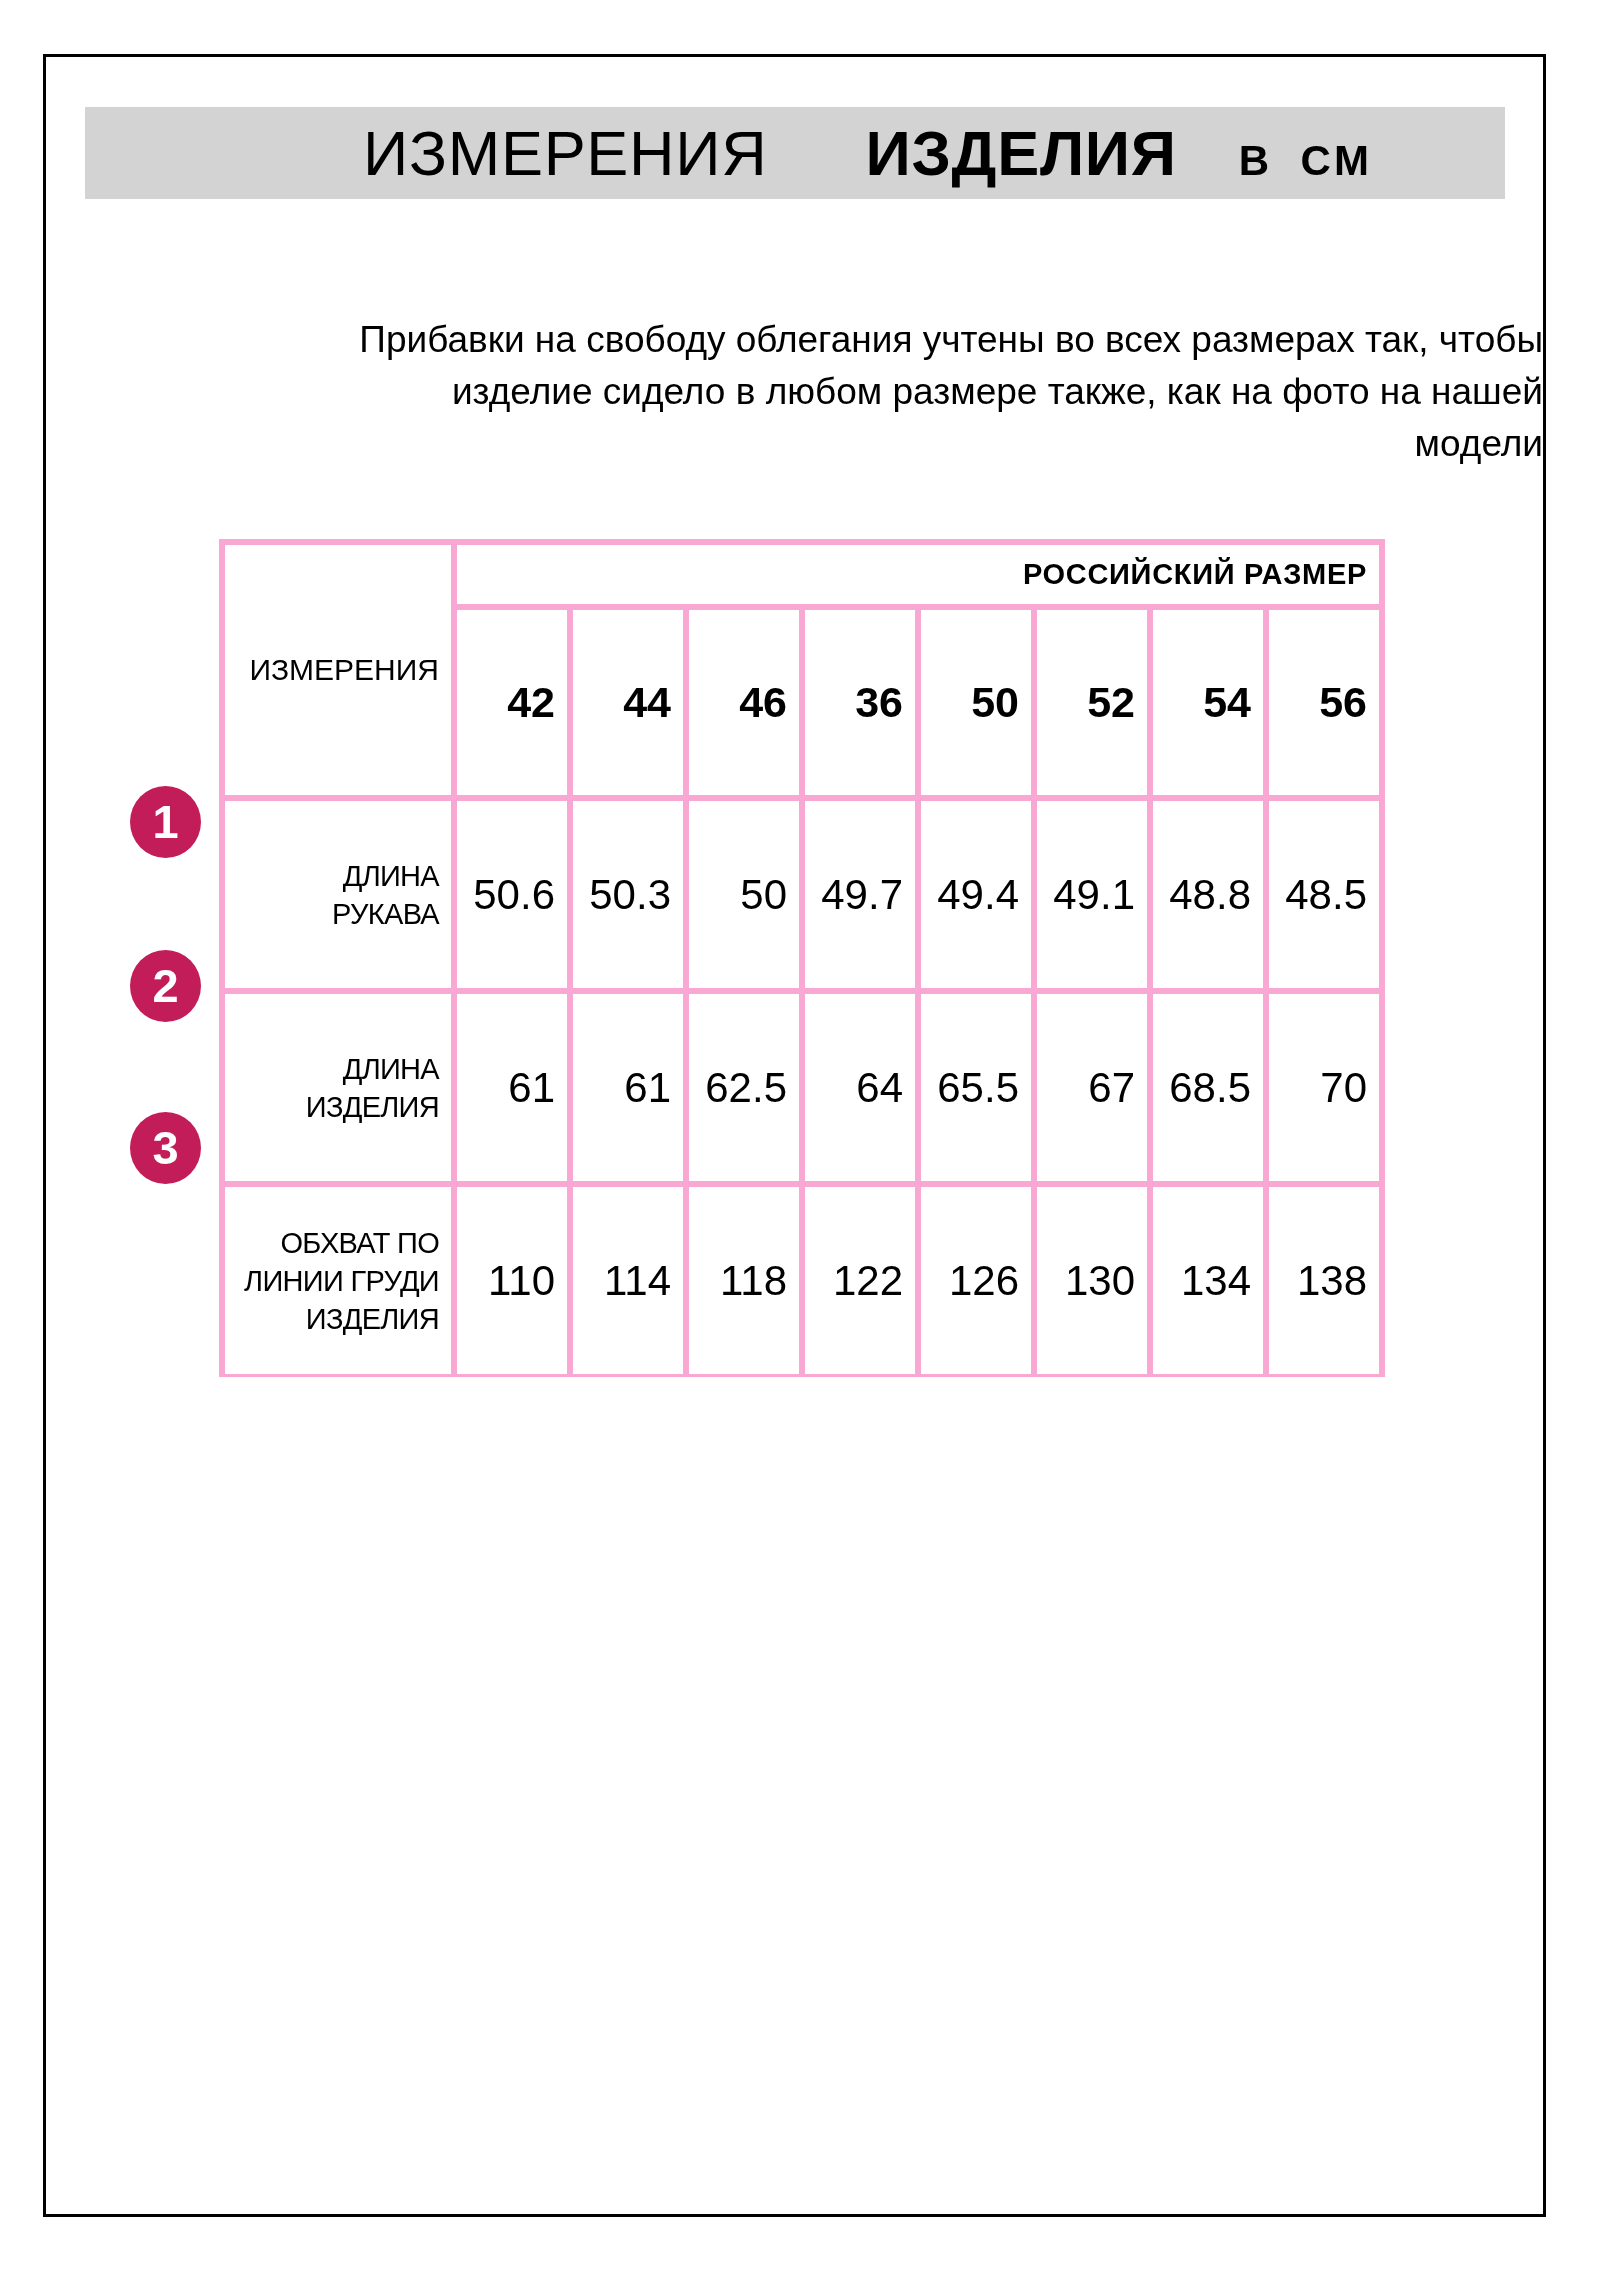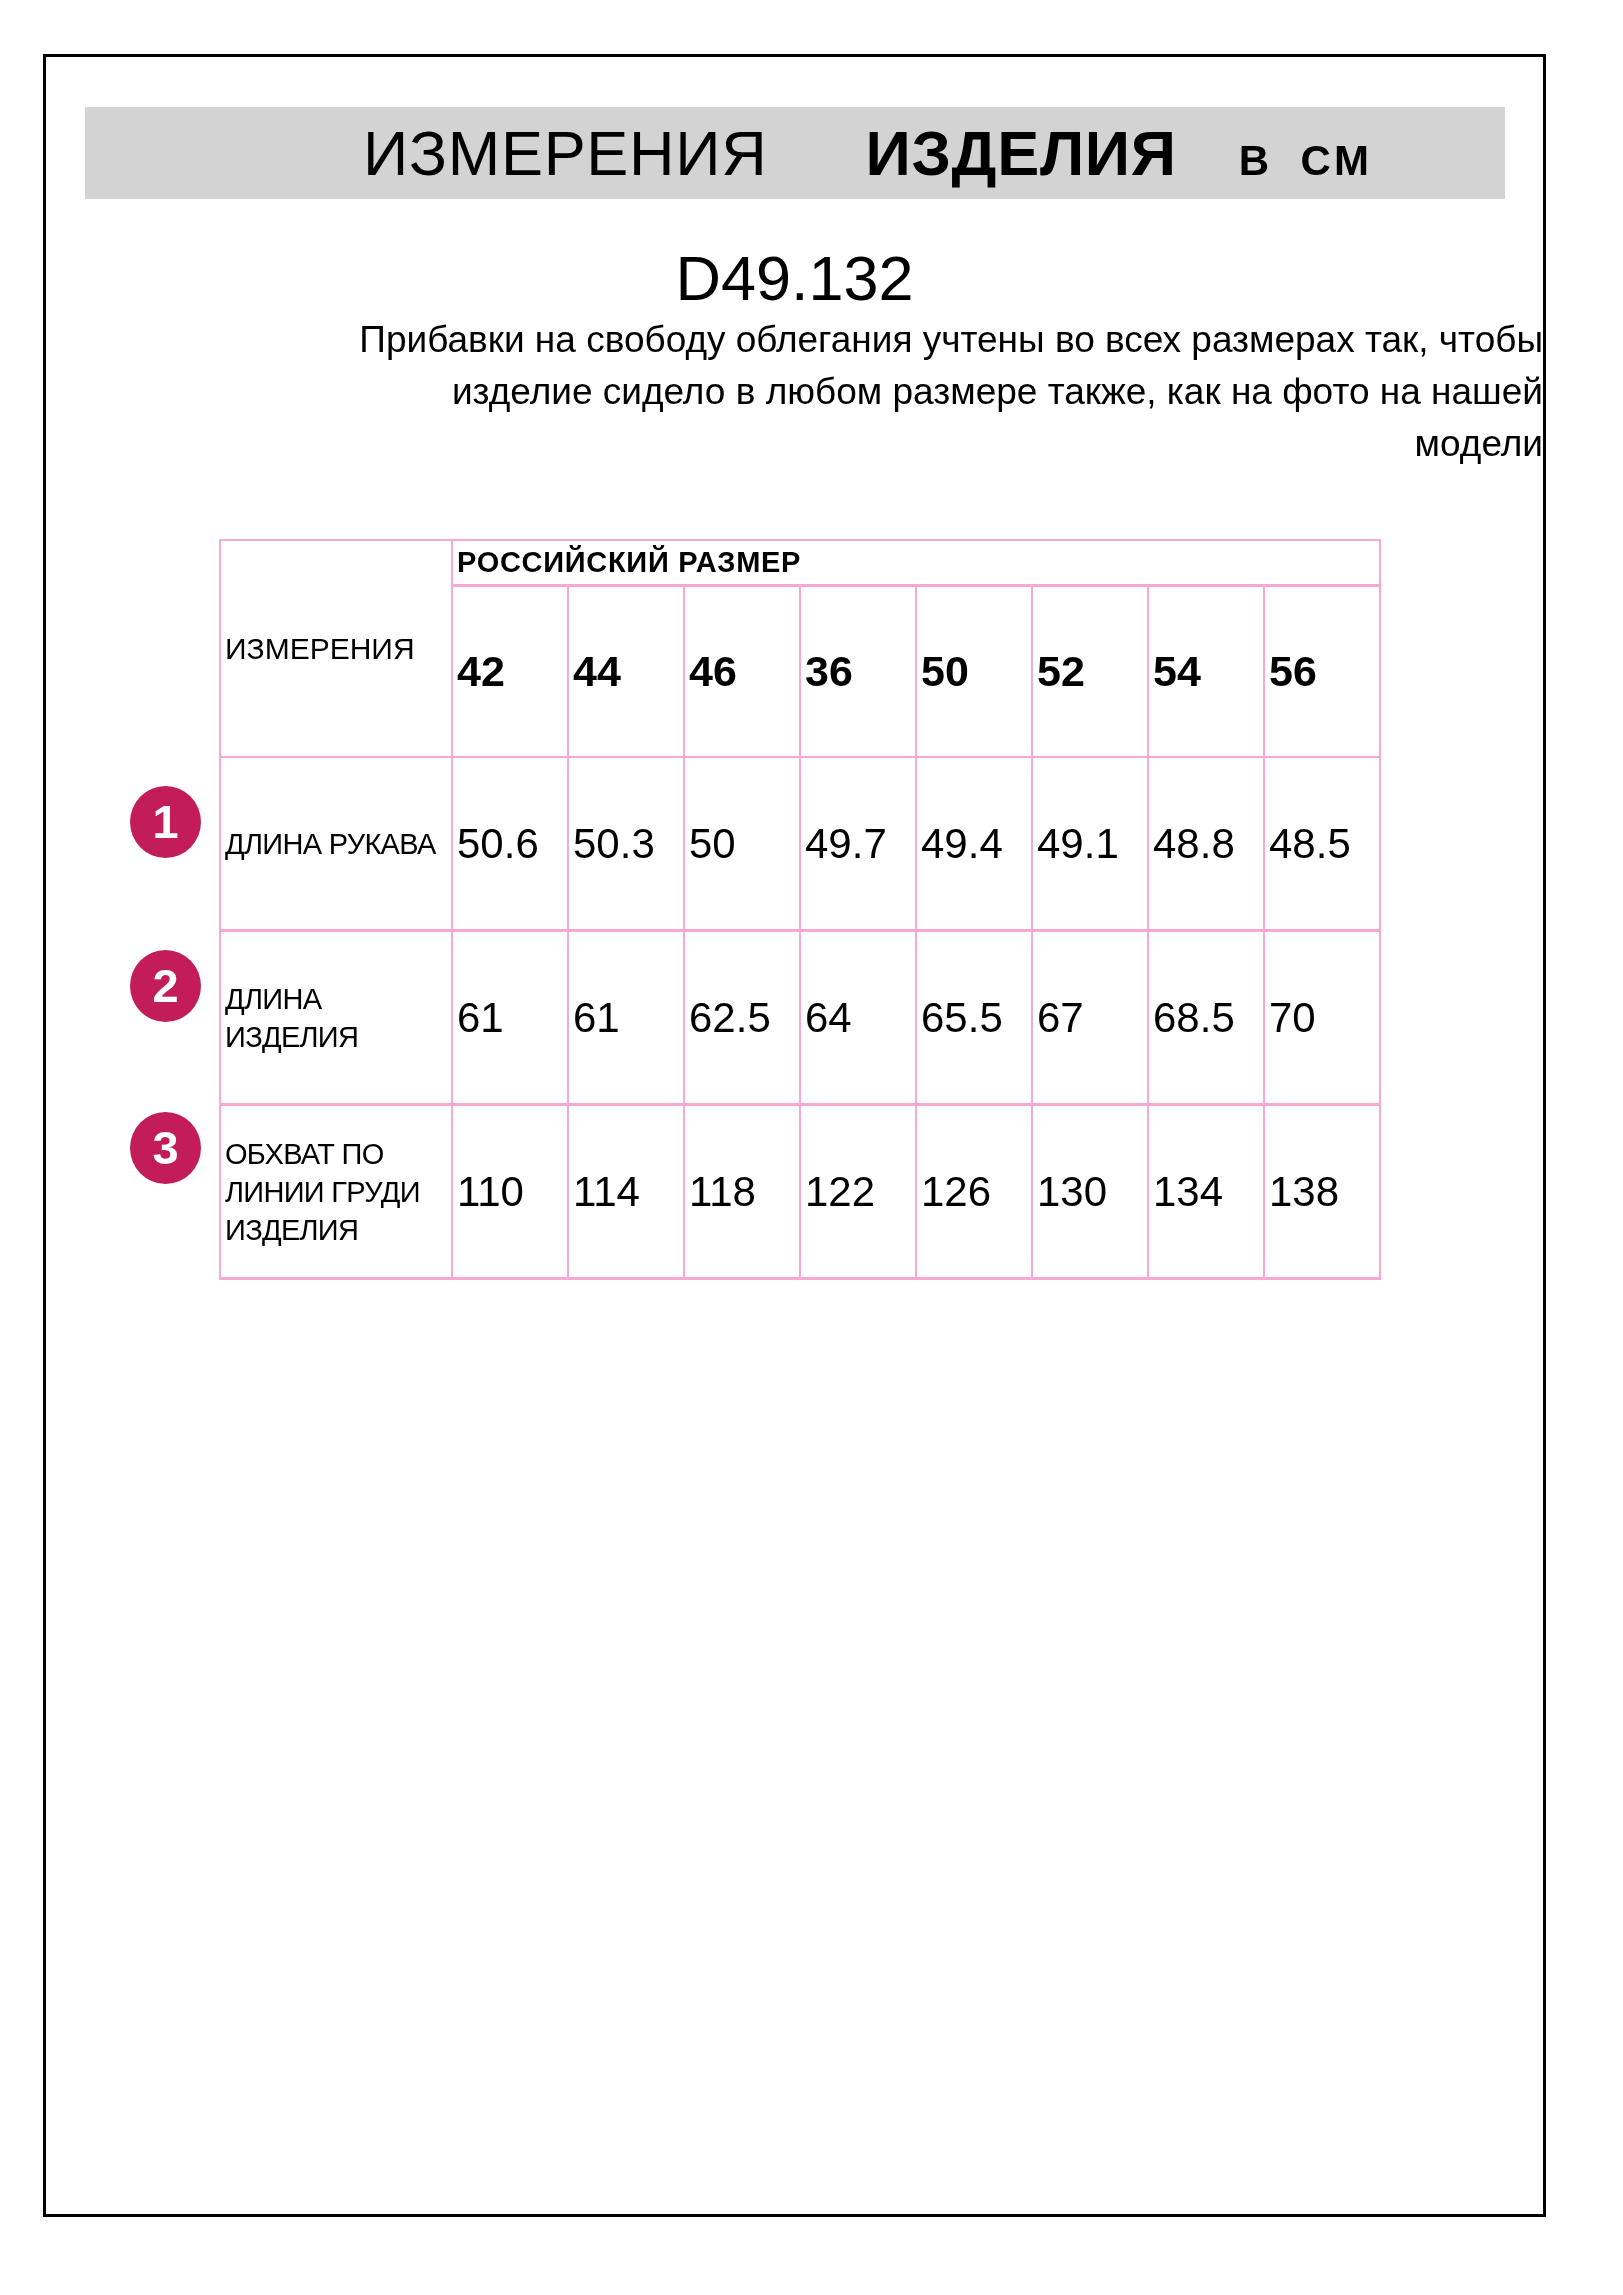--- a/index.html
+++ b/index.html
@@ -68,24 +68,24 @@
   }
   
   table.size-table {
     position: absolute;
     left: 173px; top: 482px;
     width: 1160px;
     border-collapse: collapse;
     table-layout: fixed;
   }
   table.size-table td {
-    border: 2px solid #f9a8d4;
-    text-align: left;
+    border: 6px solid #f9a8d4;
+    text-align: right;
     vertical-align: middle;
-    padding: 4px;
+    padding: 12px;
     overflow: hidden;
   }
   table.size-table { border: 2.6px solid #000000; border-bottom-width: 3.9px; }
   tr.r-group td { height: 35px; }
   tr.r-group td.group {
     font-size: 29px;
     font-weight: 700;
     letter-spacing: 0.7px;
     border-bottom-width: 3.9px;
   }
@@ -133,21 +133,20 @@
 </head>
 <body>
 
 <div class="page">
   <div class="frame">
 
     <div class="title-bar" style="background: rgb(211, 211, 211);">
       <span class="t1">ИЗМЕРЕНИЯ</span><span class="t2">ИЗДЕЛИЯ</span><span class="t3">В СМ</span>
     </div>
 
-    <div class="model-code">D49.132</div>
 
     <div class="description">Прибавки на свободу облегания учтены во всех размерах так, чтобы
 изделие сидело в любом размере также, как на фото на нашей
 модели</div>
 
     <table class="size-table">
       <colgroup>
         <col style="width:232px">
         <col style="width:116px">
           <col style="width:116px">

